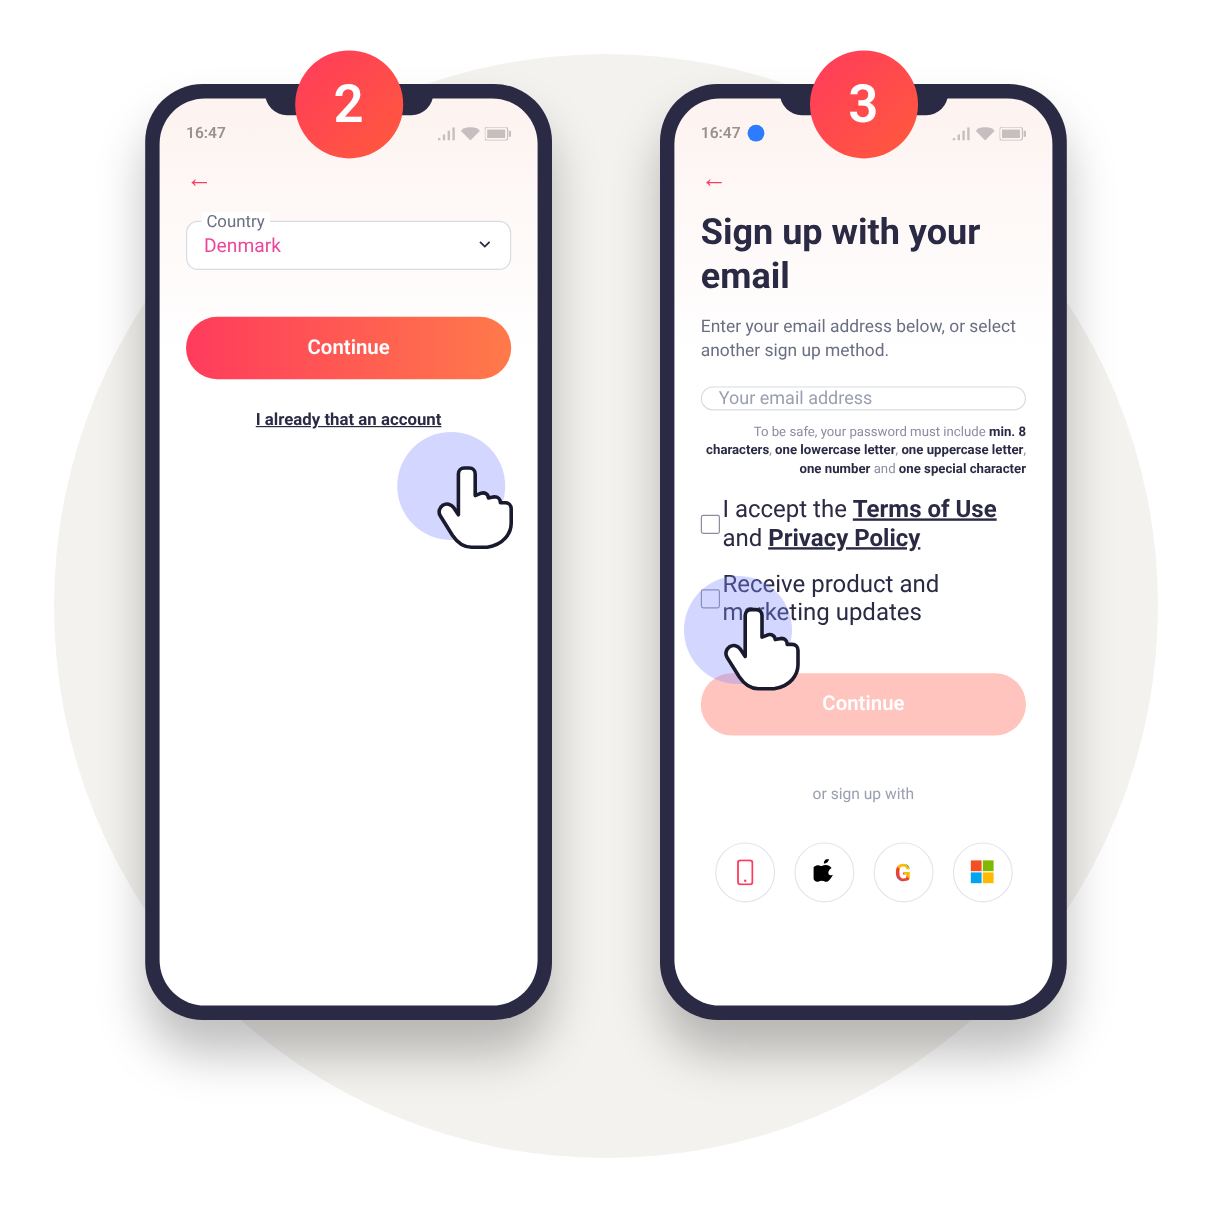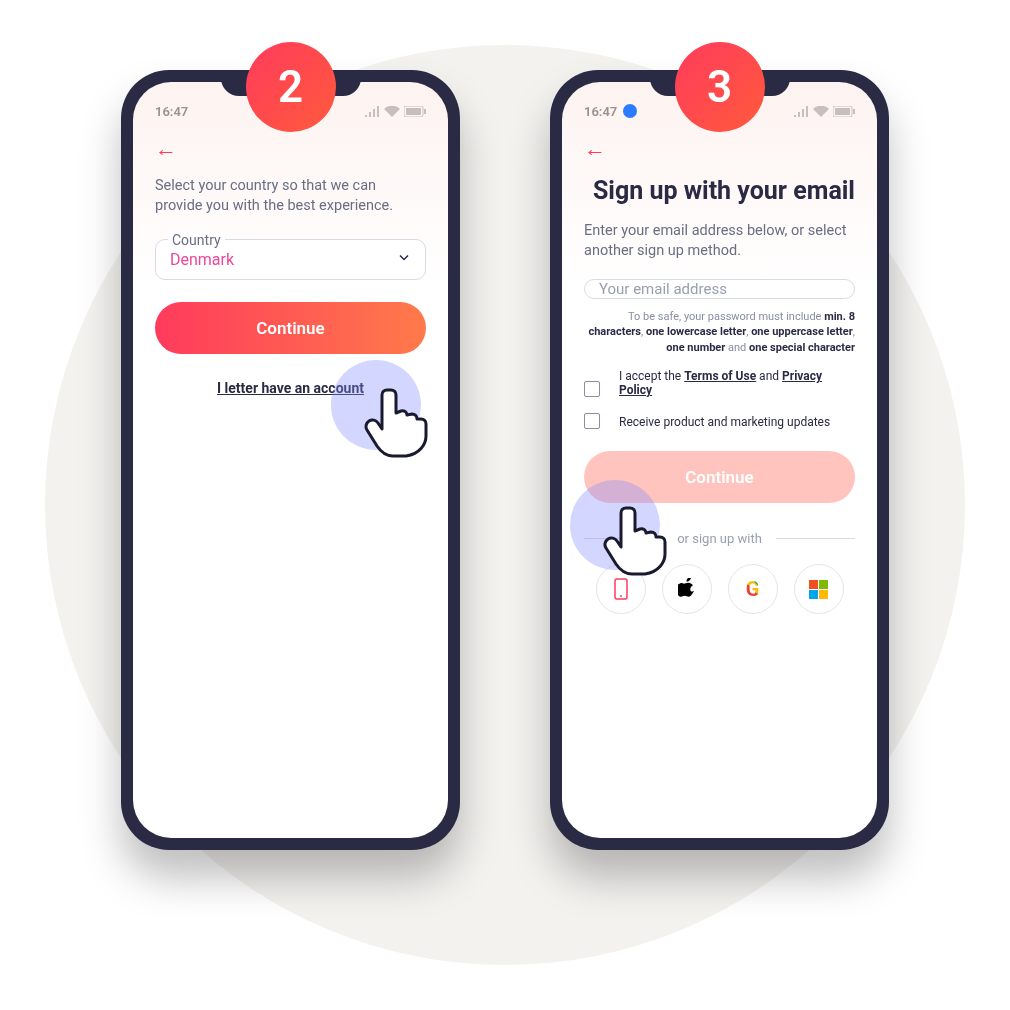--- a/index.html
+++ b/index.html
@@ -94,21 +94,21 @@
     font-weight: 400;
     width: 28px;
   }
   h1.title {
     margin-top: 14px;
     font-size: 26px;
     line-height: 1.22;
     font-weight: 700;
     color: #2a2a44;
   }
-  h1.title.small { font-size: 25px; text-align: right; }
+  h1.title.small { font-size: 30px; }
   .subtitle {
     margin-top: 14px;
     font-size: 14.5px;
     line-height: 1.4;
     color: #6a6e83;
   }
   .field {
     margin-top: 22px;
     border: 1px solid #d9dbe3;
     border-radius: 10px;
@@ -142,36 +142,36 @@
     margin-top: 10px;
     font-size: 11px;
     line-height: 1.4;
     color: #8a8da0;
     text-align: right;
   }
   .pw-hint b { color: #2a2a44; font-weight:700; }
   .checkbox-row {
     margin-top: 14px;
     display: flex;
-    align-items: flex-end;
-    gap: 19px;
-    font-size: 12px;
+    align-items: center;
+    gap: 2px;
+    font-size: 20px;
     color: #2a2a44;
   }
   .checkbox {
     width: 16px;
     height: 16px;
     border: 1.5px solid #8a8da0;
     border-radius: 2px;
     flex-shrink: 0;
     margin-top: 2px;
   }
   .checkbox-row .u { text-decoration: underline; font-weight:700; }
   .btn {
-    margin-top: 22px;
+    margin-top: 39px;
     width: 100%;
     padding: 16px;
     border-radius: 28px;
     text-align: center;
     font-size: 17px;
     font-weight: 600;
     color: #fff;
     background: linear-gradient(90deg, #ff3b5c, #ff7a4a);
   }
   .btn.disabled { background: #ffc4bd; }
@@ -183,20 +183,21 @@
     color: #2a2a44;
     text-decoration: underline;
   }
   .divider-row {
     margin-top: 28px;
     display: flex;
     align-items: center;
     gap: 14px;
     font-size: 13px;
     color: #9a9fb0;
+    flex-direction: column;
   }
   .divider-row .line { flex:1; height:1px; background:#d9dbe3; }
   .socials {
     margin-top: 18px;
     display: flex;
     justify-content: center;
     gap: 16px;
   }
   .social {
     width: 50px;
@@ -257,32 +258,31 @@
                 <path d="M8 11L0 3a11.3 11.3 0 0116 0z" fill="#c7bfbf"></path>
               </svg>
             <svg width="22" height="11" viewBox="0 0 22 11">
                 <rect x="0" y="0" width="19" height="11" rx="2" fill="none" stroke="#c7bfbf"></rect>
                 <rect x="2" y="2" width="15" height="7" fill="#c7bfbf"></rect>
                 <rect x="20" y="3" width="2" height="5" fill="#c7bfbf"></rect>
               </svg>
           </span>
         </div>
         <div class="back-arrow">←</div>
-        <p class="subtitle">Select your country so that we can provide you with the best experience.</p>
         <div class="field">
           <span class="field-label">Country</span>
           <span class="field-value">Denmark</span>
           <span class="field-chevron">
             <svg width="14" height="14" viewBox="0 0 14 14">
                 <path d="M3 5l4 4 4-4" stroke="#2a2a44" stroke-width="1.5" fill="none"></path>
               </svg>
           </span>
         </div>
         <div class="btn">Continue</div>
-        <div class="link">I letter have an account</div>
+        <div class="link">I already that an account</div>
 
         <div class="touch-indicator" style="top:278px; left:198px;"></div>
         <div class="cursor" style="top:300px; left:230px;">
           <svg width="70" height="78" viewBox="0 0 70 78">
               <path d="M28 8c3 0 5 2 5 5v18l5-2c3-1 6 1 6 4l5-1c3 0 5 2 5 5l4 0c3 0 5 2 5 5v12c0 8-6 18-20 20H30c-7 0-12-4-16-10l-10-16c-2-3-1-7 2-9 3-2 7-1 9 2l4 6V13c0-3 2-5 5-5z" fill="#fff" stroke="#1a1a2e" stroke-width="3" stroke-linejoin="round"></path>
             </svg>
         </div>
       </div>
     </div>
   </div>

